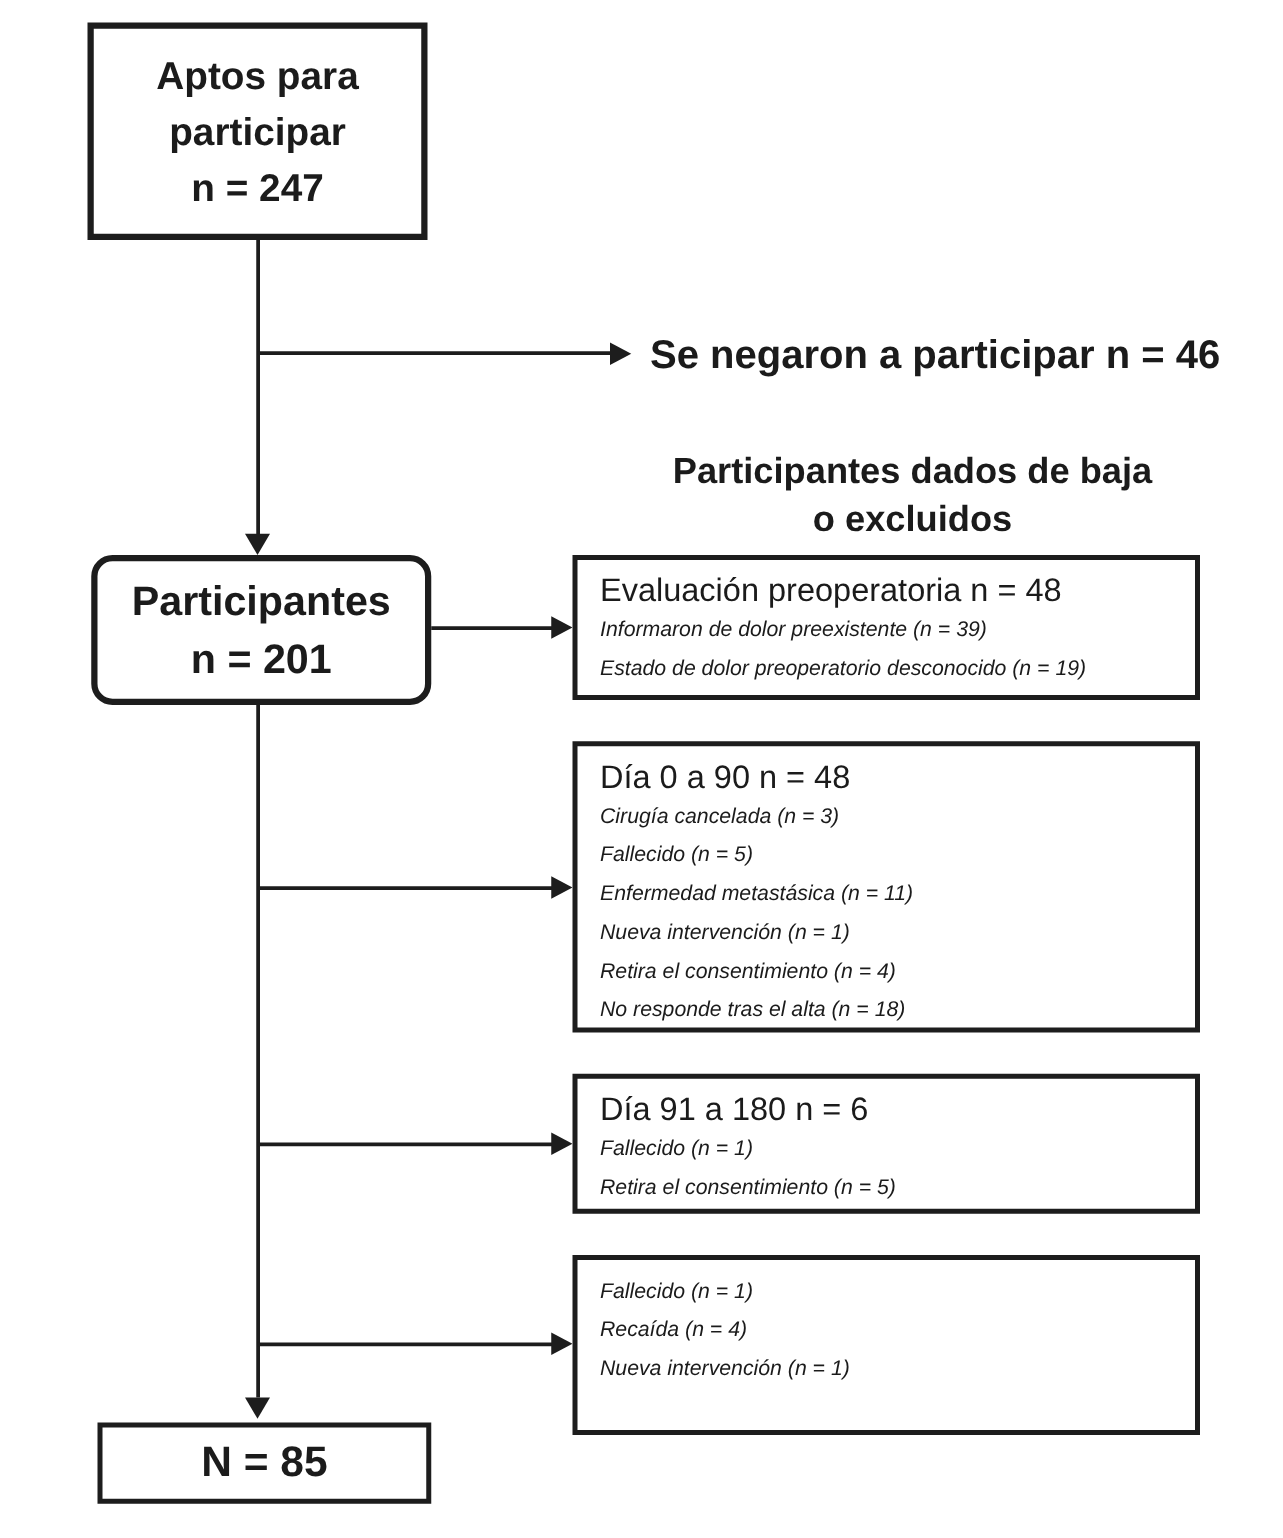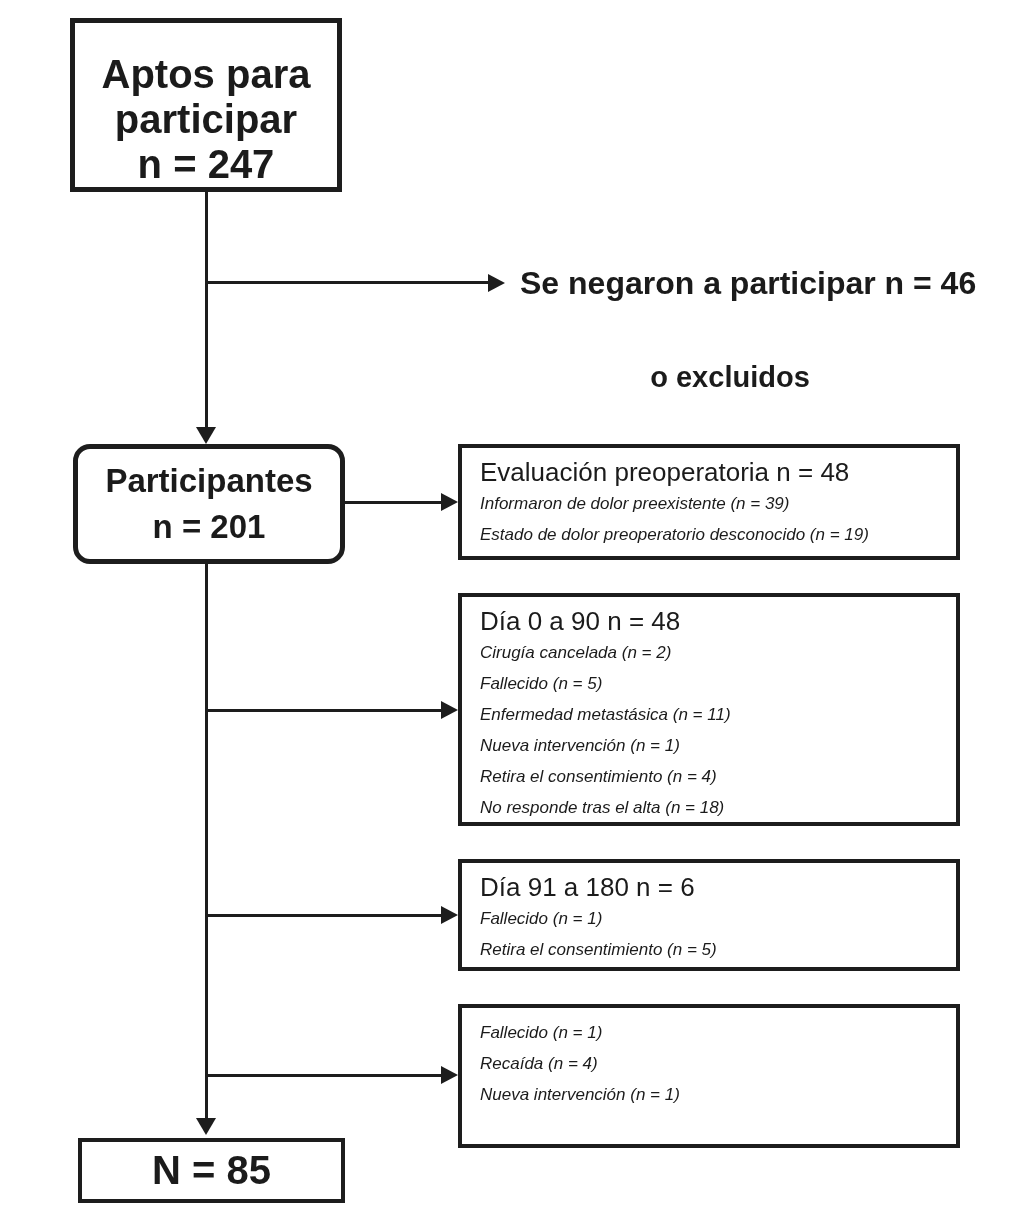--- a/index.html
+++ b/index.html
@@ -19,23 +19,23 @@
     position: absolute;
     border: 5px solid #1d1d1d;
     background: #ffffff;
     display: flex;
     flex-direction: column;
     align-items: center;
     justify-content: center;
     text-align: center;
     font-weight: bold;
   }
-  #box-eligible     { left: 70px;  top: 18px;   width: 272px; height: 174px; font-size: 40px; line-height: 45px; padding: 0 12px; justify-content: flex-end; }
+  #box-eligible     { left: 70px;  top: 18px;   width: 272px; height: 174px; font-size: 31px; line-height: 45px; padding: 0 12px; }
   #box-participants { left: 73px;  top: 444px;  width: 272px; height: 120px; font-size: 33px; line-height: 46px; border-radius: 17px; }
-  #box-final        { left: 78px;  top: 1138px; width: 267px; height: 65px;  font-size: 40px; border-width: 4px; }
+  #box-final        { left: 78px;  top: 1138px; width: 267px; height: 65px;  font-size: 34px; border-width: 4px; }
 
   
   .exbox {
     position: absolute;
     left: 458px;
     width: 502px;
     border: 4px solid #1d1d1d;
     background: #ffffff;
     padding: 9px 16px 0 18px;
   }
@@ -104,20 +104,21 @@
   </div>
 
   <div id="vline-1" class="vline"></div>
   <div id="ah-v1" class="ah-down"></div>
 
   <div id="hline-refused" class="hline"></div>
   <div id="ah-refused" class="ah-right"></div>
   <div id="lbl-refused">Se negaron a participar n = 46</div>
 
   <div id="hdr-dropout">
+    <div>Participantes dados de baja</div>
     <div>o excluidos</div>
   </div>
 
   <div id="box-participants" class="main-box">
     <div>Participantes</div>
     <div>n = 201</div>
   </div>
 
   <div id="hline-ex0" class="hline"></div>
   <div id="ah-ex0" class="ah-right"></div>
@@ -133,21 +134,21 @@
   <div id="ah-ex3" class="ah-right"></div>
 
   <div id="exbox-0" class="exbox">
     <div class="exbox-title">Evaluación preoperatoria n = 48</div>
     <div class="exbox-item">Informaron de dolor preexistente (n = 39)</div>
     <div class="exbox-item">Estado de dolor preoperatorio desconocido (n = 19)</div>
   </div>
 
   <div id="exbox-1" class="exbox">
     <div class="exbox-title">Día 0 a 90 n = 48</div>
-    <div class="exbox-item">Cirugía cancelada (n = 2)</div>
+    <div class="exbox-item">Cirugía cancelada (n = 3)</div>
     <div class="exbox-item">Fallecido (n = 5)</div>
     <div class="exbox-item">Enfermedad metastásica (n = 11)</div>
     <div class="exbox-item">Nueva intervención (n = 1)</div>
     <div class="exbox-item">Retira el consentimiento (n = 4)</div>
     <div class="exbox-item">No responde tras el alta (n = 18)</div>
   </div>
 
   <div id="exbox-2" class="exbox">
     <div class="exbox-title">Día 91 a 180 n = 6</div>
     <div class="exbox-item">Fallecido (n = 1)</div>

